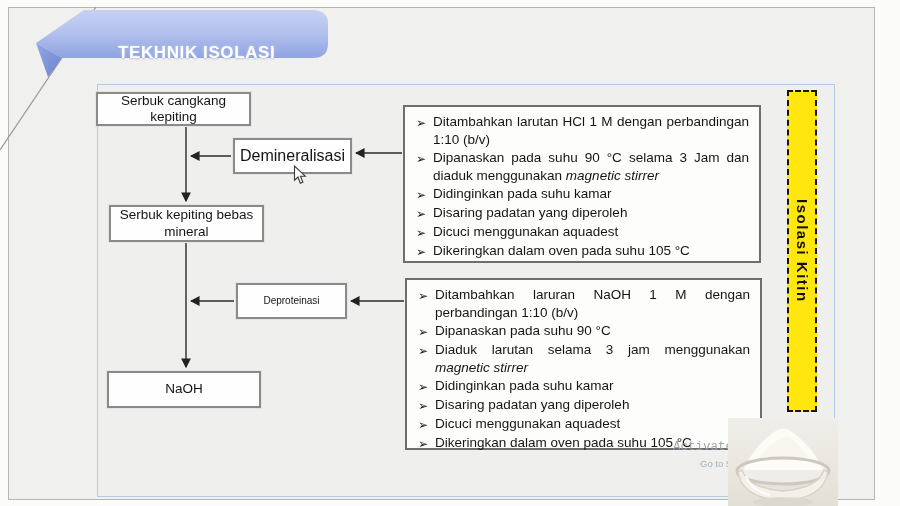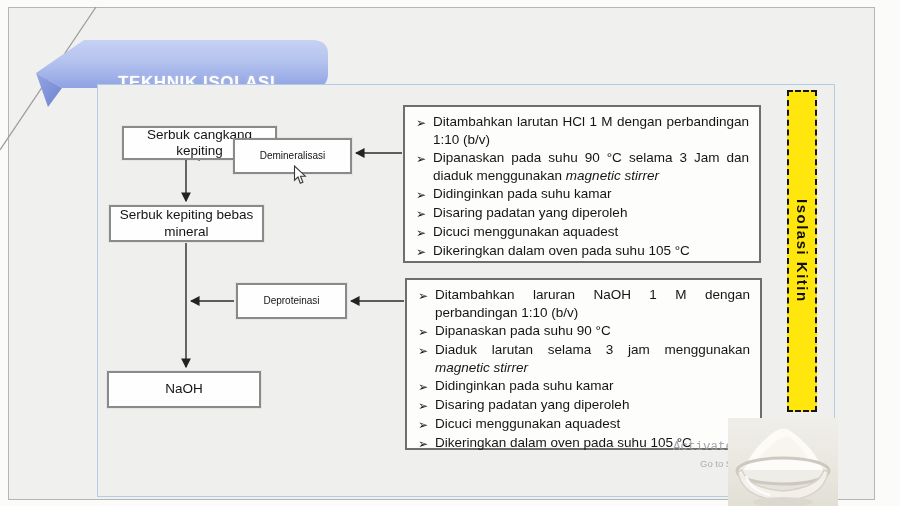--- a/index.html
+++ b/index.html
@@ -9,41 +9,41 @@
     -webkit-font-smoothing:antialiased;
   }
   
   .slide{
     position:absolute;left:8px;top:7px;width:867px;height:493px;
     background:#f0f0ef;border:1px solid #b6b6b4;box-sizing:border-box;
   }
   
   .decor-svg{position:absolute;left:0;top:0;width:900px;height:506px;pointer-events:none;}
   
-  .banner{position:absolute;left:14px;top:30px;width:330px;height:82px;}
+  .banner{position:absolute;left:14px;top:0;width:330px;height:82px;}
   .banner-title{
     position:absolute;left:104px;top:43px;width:200px;
     color:#ffffff;font-size:17px;font-weight:bold;letter-spacing:.6px;
     text-shadow:0 0 3px rgba(255,255,255,.55), 0 1px 2px rgba(60,80,160,.35);
     white-space:nowrap;
   }
   
   .panel{
     position:absolute;left:97px;top:84px;width:738px;height:413px;
     border:1px solid #b3cce4;background:#efefee;box-sizing:border-box;
   }
   
   .fbox{
     position:absolute;background:#fefefe;border:2px solid #8a8a8a;
     display:flex;align-items:center;justify-content:center;text-align:center;
     font-size:13.5px;line-height:1.2;color:#141414;box-sizing:border-box;
     box-shadow:0 0 0 1px rgba(0,0,0,0.04);
   }
-  .fbox-a{left:122px;top:92px;width:155px;height:34px;margin-top:34px;}
-  .fbox-demin{left:233px;top:138px;width:119px;height:36px;font-size:10px;}
+  .fbox-a{left:96px;top:92px;width:155px;height:34px;}
+  .fbox-demin{left:233px;top:138px;width:119px;height:36px;font-size:16px;}
   .fbox-b{left:109px;top:205px;width:155px;height:37px;}
   .fbox-deprot{left:236px;top:283px;width:111px;height:36px;font-size:10px;}
   .fbox-kitin{left:107px;top:371px;width:154px;height:37px;}
   
   .dbox{
     position:absolute;background:#fdfdfc;border:2px solid #6e6e6e;
     box-sizing:border-box;padding:6px 8px 4px 4px;color:#151515;
   }
   .dbox1{left:403px;top:105px;width:358px;height:158px;}
   .dbox2{left:405px;top:278px;width:357px;height:172px;}

